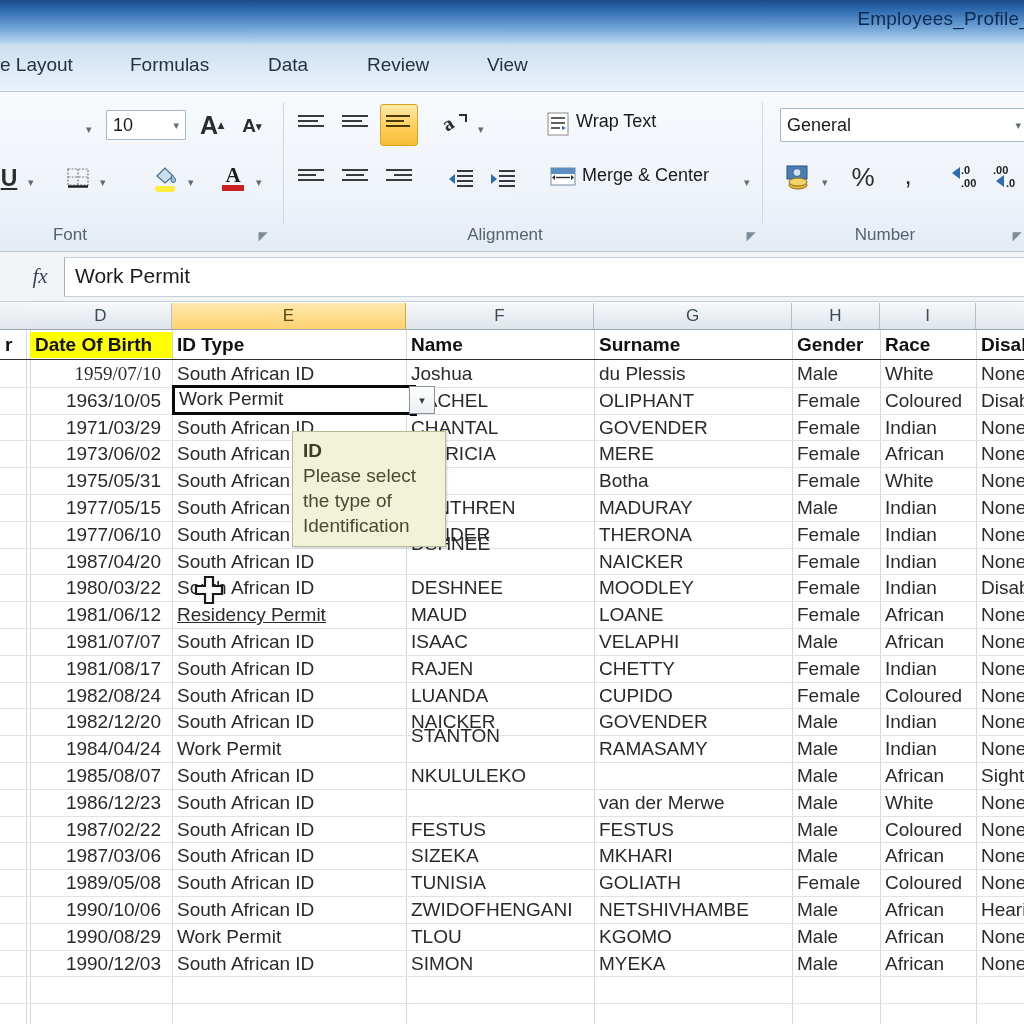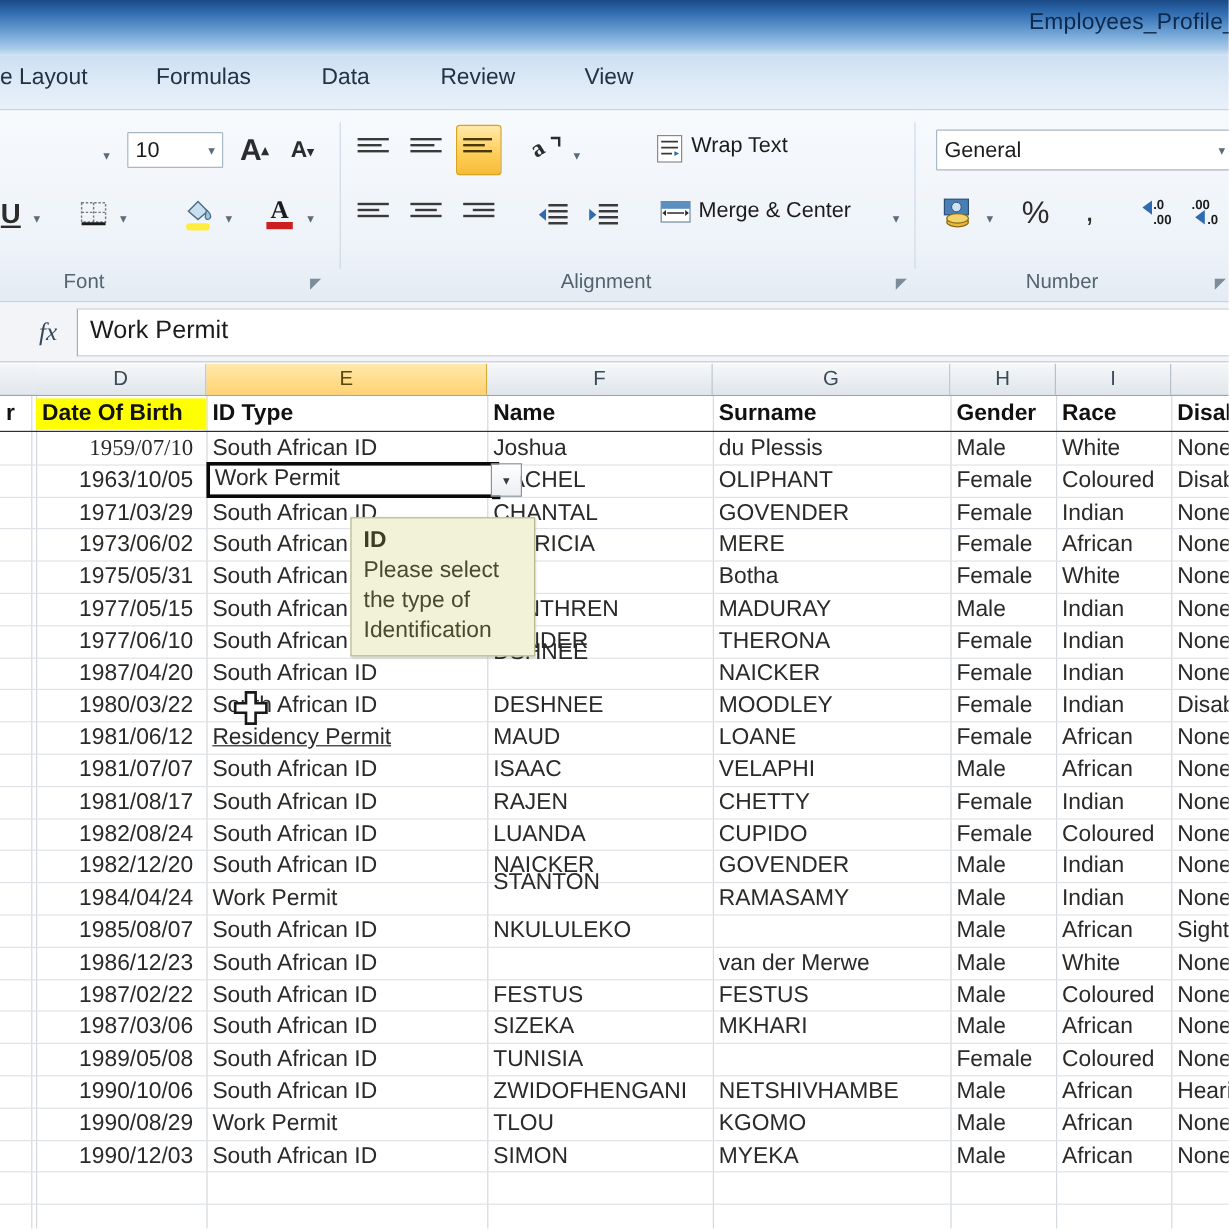--- a/index.html
+++ b/index.html
@@ -548,20 +548,21 @@
         <div class="gcell " style="left: 172px; width: 234px; top: 513.4px;">South African ID</div>
         <div class="gcell " style="left: 406px; width: 188px; top: 513.4px;">SIZEKA</div>
         <div class="gcell " style="left: 594px; width: 198px; top: 513.4px;">MKHARI</div>
         <div class="gcell " style="left: 792px; width: 88px; top: 513.4px;">Male</div>
         <div class="gcell " style="left: 880px; width: 96px; top: 513.4px;">African</div>
         <div class="gcell " style="left: 976px; width: 60px; top: 513.4px;">None</div>
         <div class="hline" style="top: 566px;"></div>
         <div class="gcell num" style="left: 30px; width: 136px; top: 540.2px;">1989/05/08</div>
         <div class="gcell " style="left: 172px; width: 234px; top: 540.2px;">South African ID</div>
         <div class="gcell " style="left: 406px; width: 188px; top: 540.2px;">TUNISIA</div>
+        <div class="gcell " style="left: 594px; width: 198px; top: 540.2px;">GOLIATH</div>
         <div class="gcell " style="left: 792px; width: 88px; top: 540.2px;">Female</div>
         <div class="gcell " style="left: 880px; width: 96px; top: 540.2px;">Coloured</div>
         <div class="gcell " style="left: 976px; width: 60px; top: 540.2px;">None</div>
         <div class="hline" style="top: 592.8px;"></div>
         <div class="gcell num" style="left: 30px; width: 136px; top: 567px;">1990/10/06</div>
         <div class="gcell " style="left: 172px; width: 234px; top: 567px;">South African ID</div>
         <div class="gcell " style="left: 406px; width: 188px; top: 567px;">ZWIDOFHENGANI</div>
         <div class="gcell " style="left: 594px; width: 198px; top: 567px;">NETSHIVHAMBE</div>
         <div class="gcell " style="left: 792px; width: 88px; top: 567px;">Male</div>
         <div class="gcell " style="left: 880px; width: 96px; top: 567px;">African</div>

